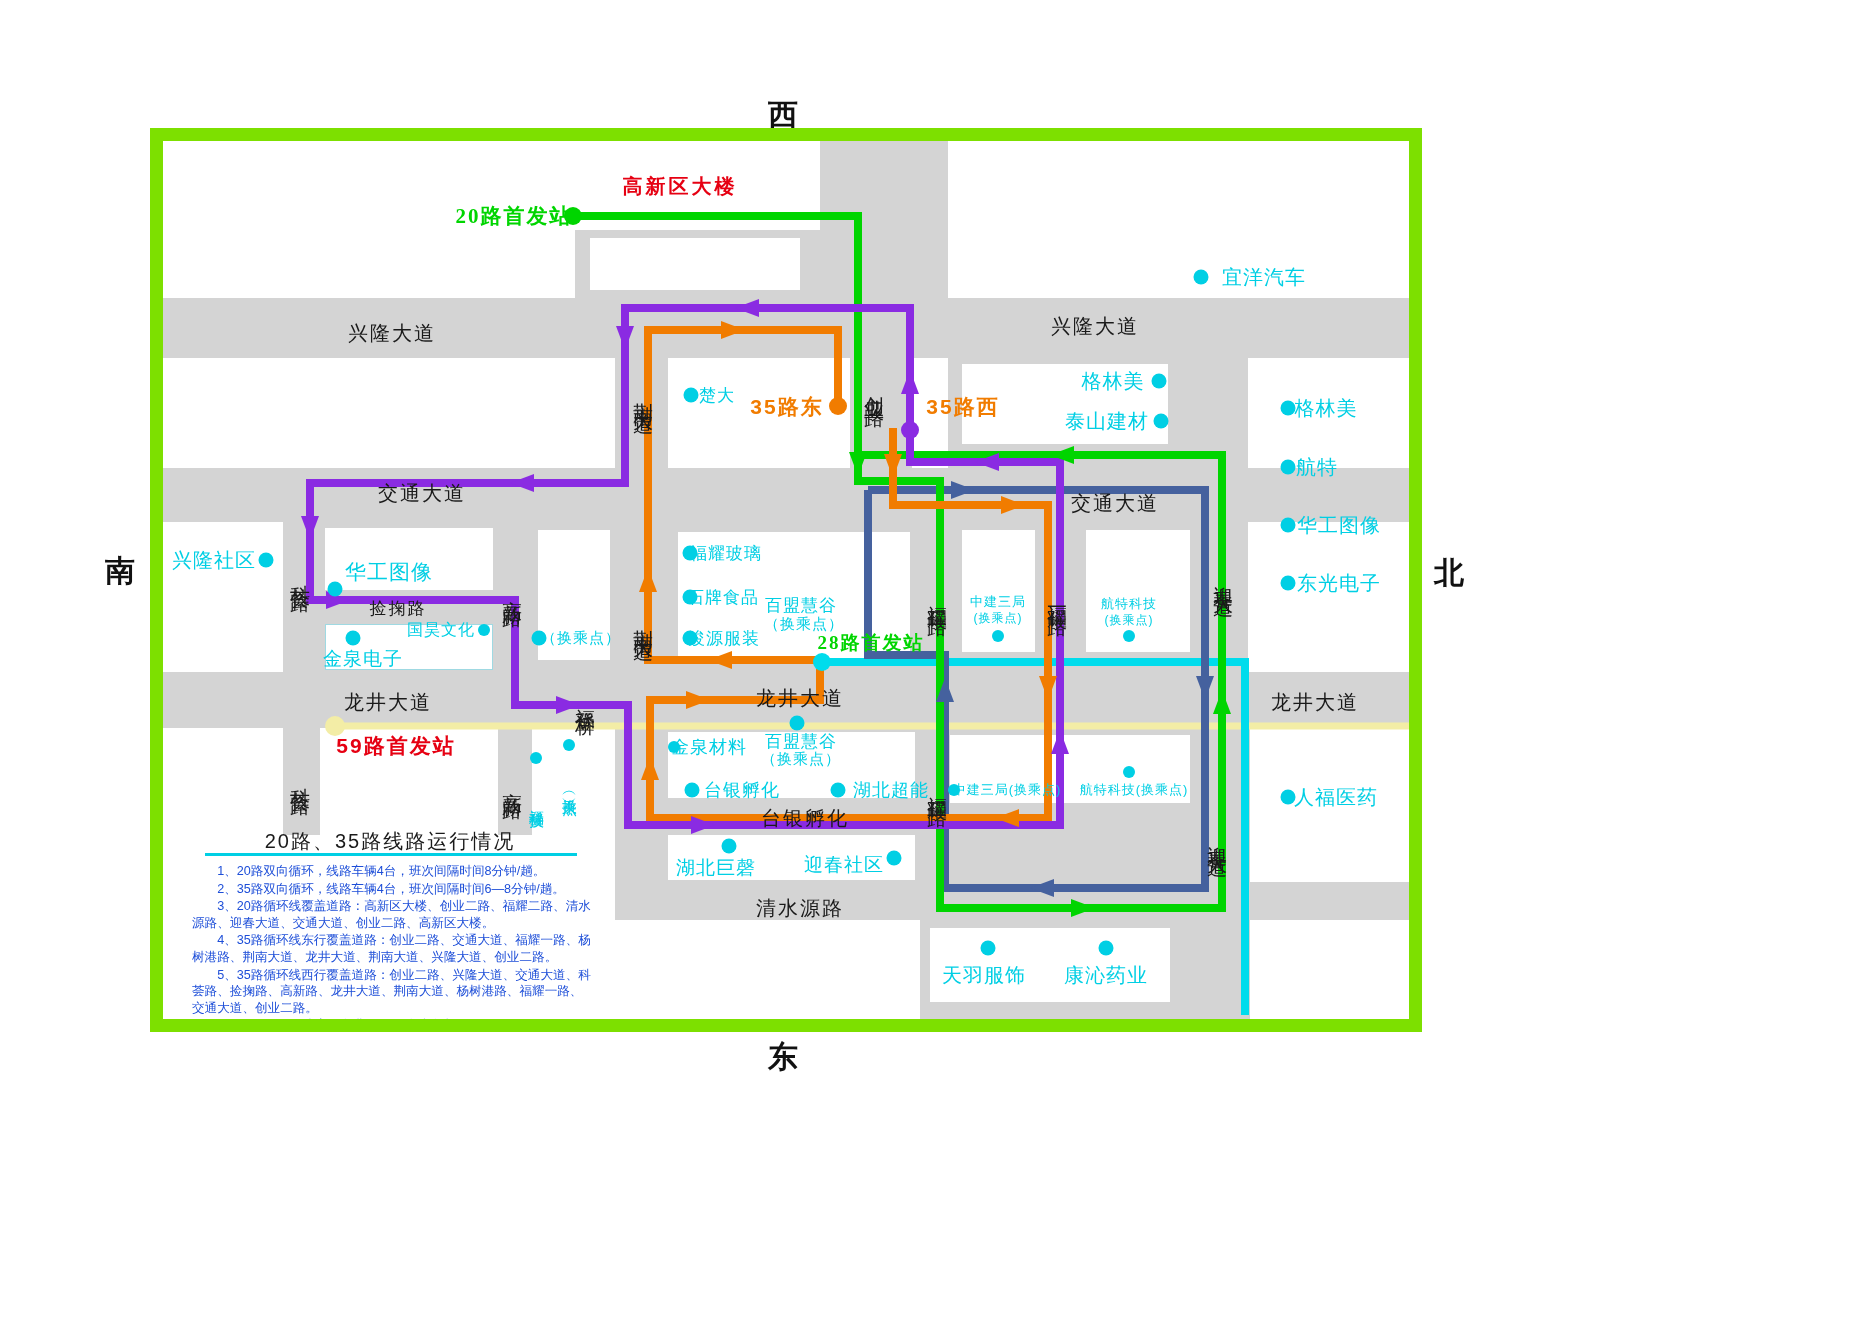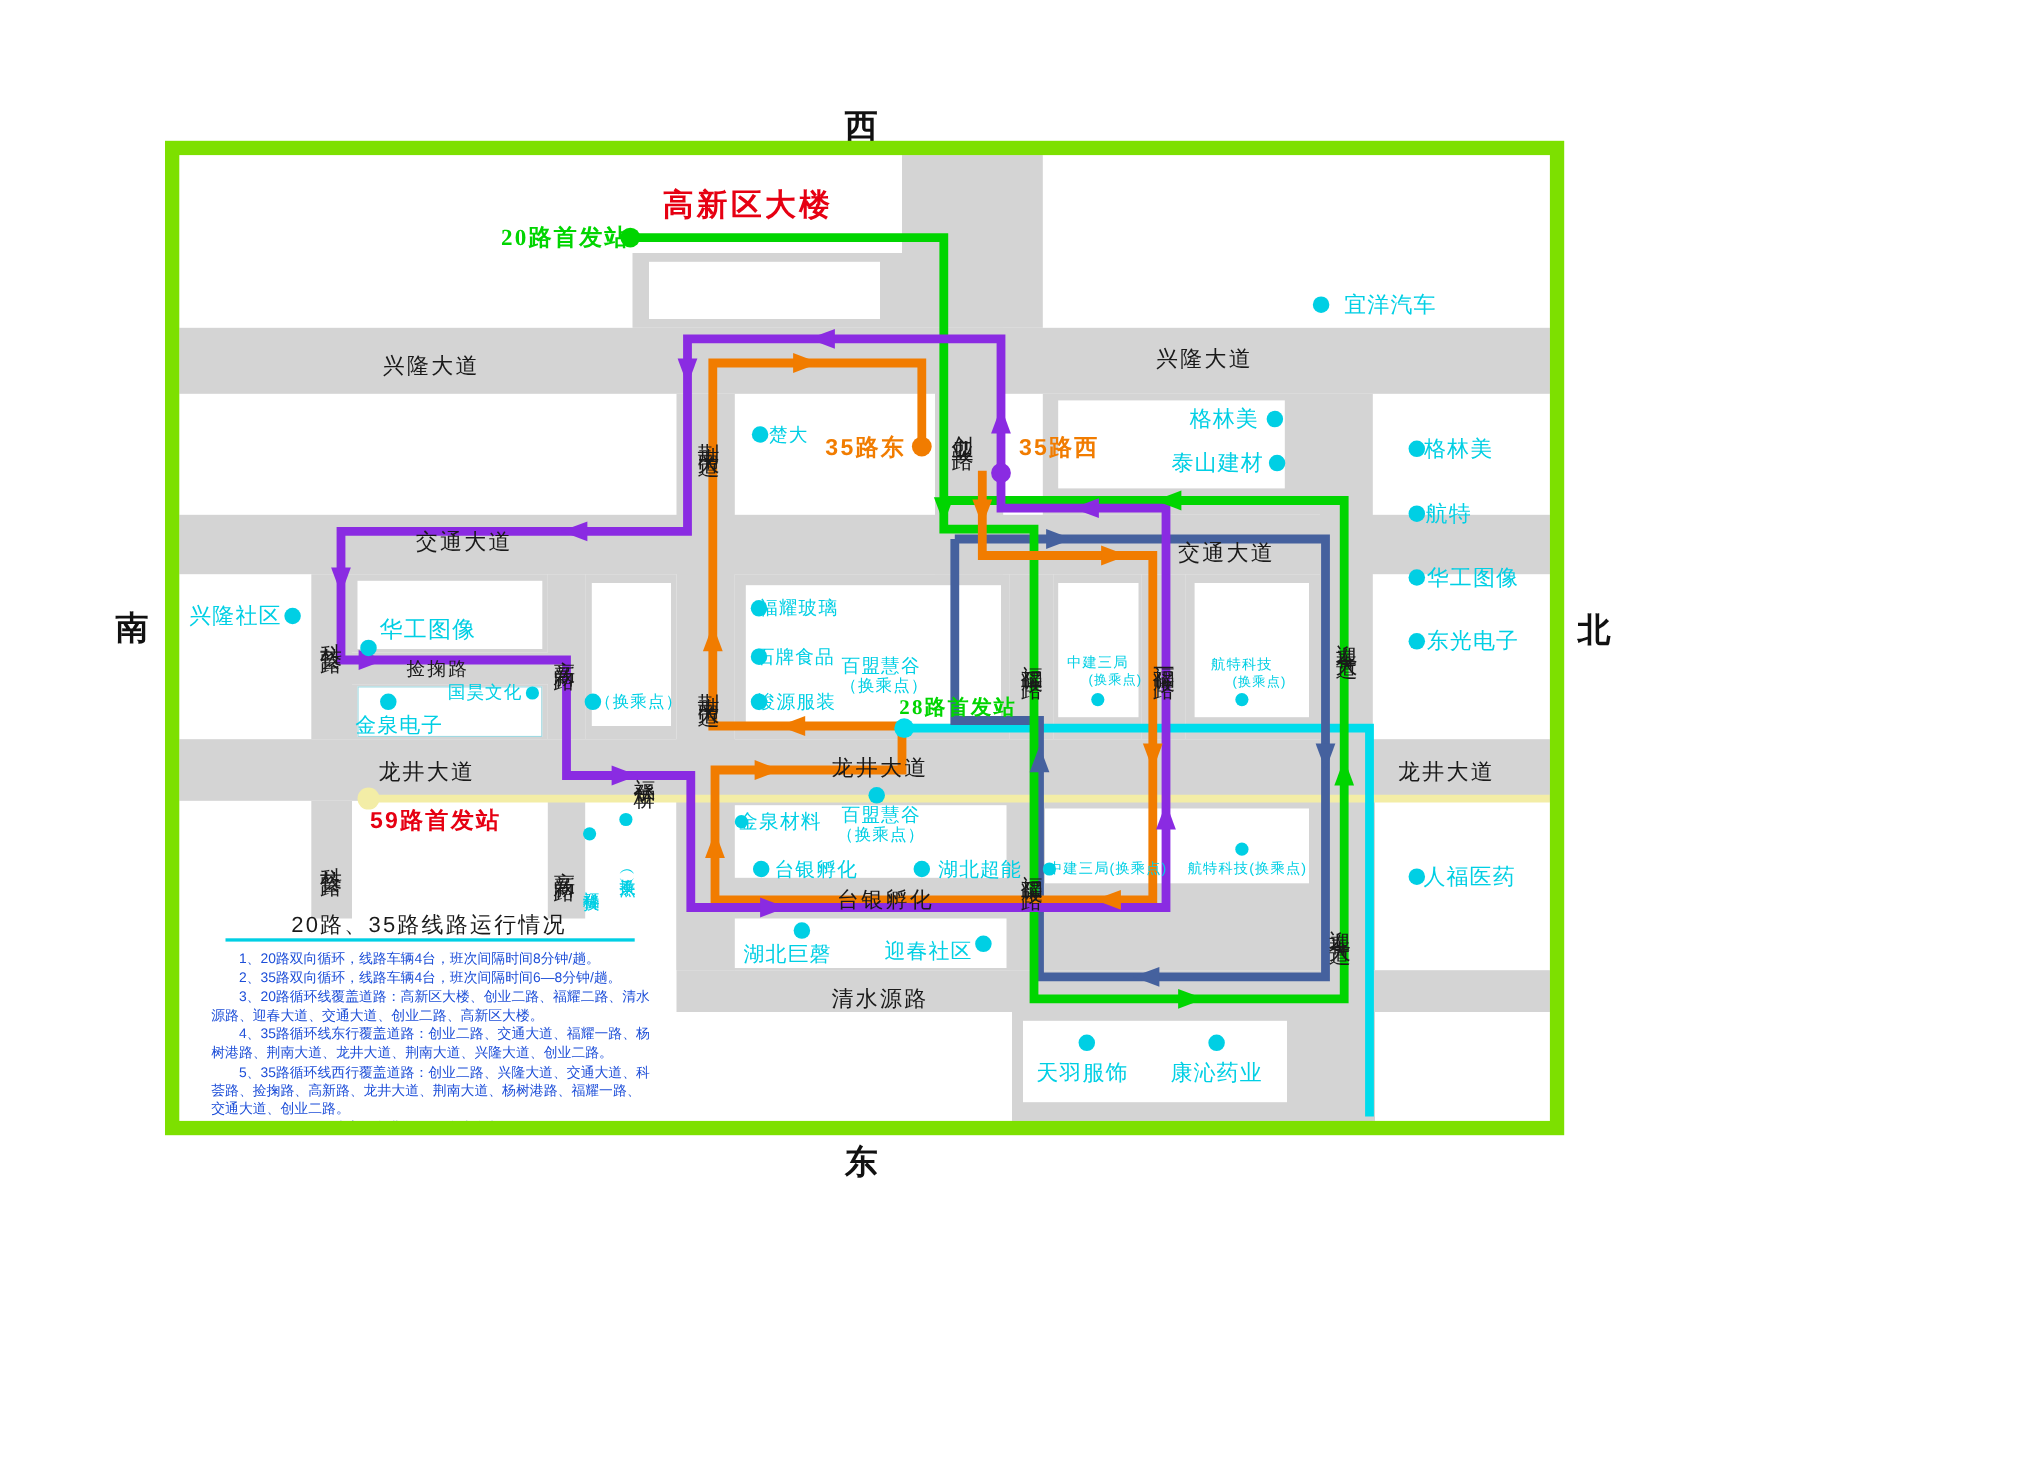--- a/index.html
+++ b/index.html
@@ -17,26 +17,26 @@
   svg.routes{position:absolute;left:0;top:0;z-index:3;}
   .lbl{position:absolute;transform:translate(-50%,-50%);white-space:nowrap;z-index:4;
        color:#1a1a1a;font-size:20px;letter-spacing:2px;}
   .vlbl{position:absolute;transform:translate(-50%,-50%);writing-mode:vertical-rl;
         white-space:nowrap;z-index:4;color:#1a1a1a;font-size:20px;letter-spacing:4px;}
   .st{color:var(--station);letter-spacing:1px;}
   .sdot{position:absolute;width:15px;height:15px;border-radius:50%;background:var(--station);
         transform:translate(-50%,-50%);z-index:4;}
   .sdot.sm{width:12px;height:12px;}
   .compass{font-size:30px;font-weight:600;color:#111;letter-spacing:0;}
-  .f12{font-size:12px;margin-left:16px;}.f13{font-size:13px;}.f15{font-size:15px;}.f16{font-size:16px;}
+  .f12{font-size:12px;}.f13{font-size:13px;}.f15{font-size:15px;}.f16{font-size:16px;}
   .f17{font-size:17px;}.f18{font-size:18px;}.f19{font-size:19px;}.f21{font-size:21px;}
   .red{color:var(--red);font-weight:bold;}
   .grn{color:var(--r20);font-weight:bold;font-family:Liberation Serif, serif;}
   .org{color:var(--r35e);font-weight:bold;}
-  .big-title{font-size:28px;font-weight:bold;letter-spacing:3px;text-align:center;}
+  .big-title{font-size:20px;font-weight:bold;letter-spacing:3px;text-align:center;}
   .info{position:absolute;left:192px;top:862px;width:400px;z-index:4;color:#1d4ed8;}
   .info p{margin:1px 0;font-size:12.6px;line-height:1.32;text-indent:2em;}
   .uline{position:absolute;left:205px;top:853px;width:372px;height:3px;background:var(--station);z-index:4;}
 </style>
 </head>
 <body>
 
 <div class="canvas">
 
   <div class="lbl compass" style="left:783px;top:115px">西</div>

